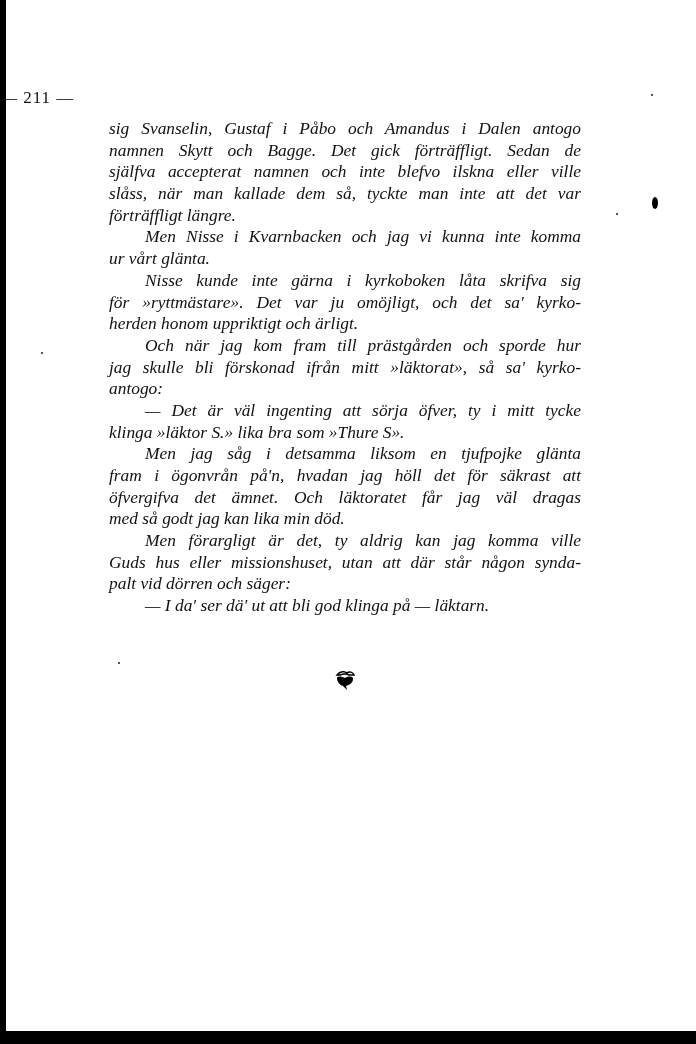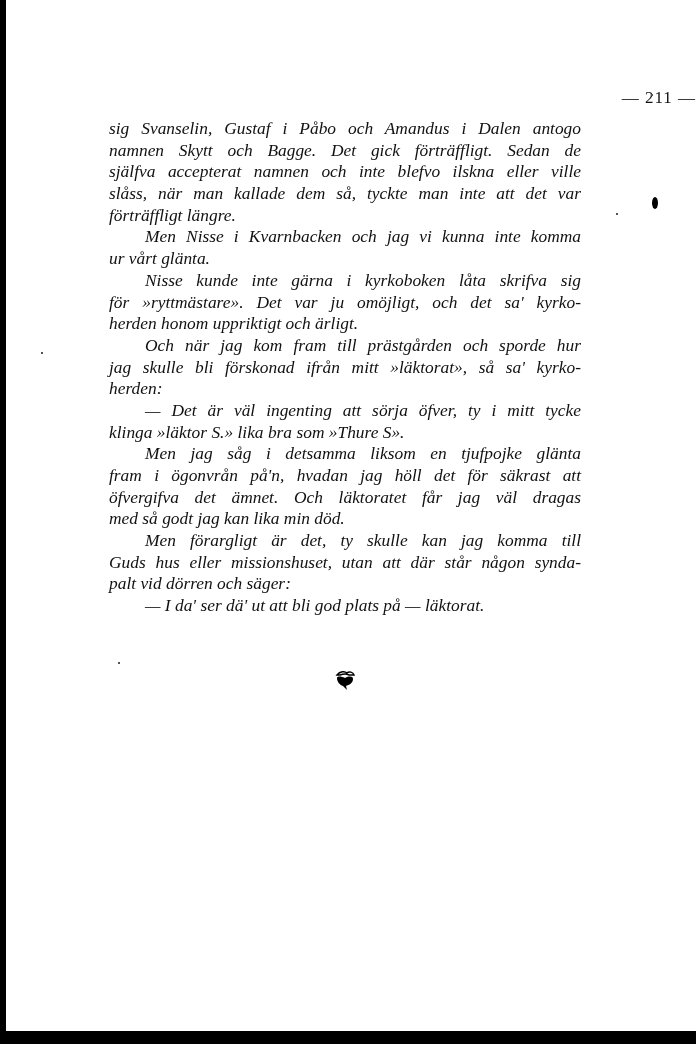--- a/index.html
+++ b/index.html
@@ -9,21 +9,21 @@
       font-family: "DejaVu Serif", "Liberation Serif", serif;
       color: #111;
     }
     .left-edge {
       position: absolute; left: 0; top: 0; width: 6px; height: 1044px; background: #000;
     }
     .bottom-edge {
       position: absolute; left: 0; top: 1031px; width: 696px; height: 13px; background: #000;
     }
     .page-number {
-      position: absolute; top: 88px; left: 0; width: 696px; text-align: right;
+      position: absolute; top: 88px; left: 0; width: 696px; text-align: left;
       font-size: 17px; letter-spacing: 1px;
       font-family: "Liberation Serif", serif;
     }
     .text-block {
       position: absolute; left: 109px; top: 118px; width: 472px;
       font-family: "Liberation Serif", serif;
       font-size: 17.4px; line-height: 21.7px;
       text-align: justify;
     }
     .line {
@@ -53,31 +53,31 @@
     <span class="line">själfva accepterat namnen och inte blefvo ilskna eller ville</span>
     <span class="line">slåss, när man kallade dem så, tyckte man inte att det var</span>
     <span class="line last">förträffligt längre.</span>
     <span class="line indent">Men Nisse i Kvarnbacken och jag vi kunna inte komma</span>
     <span class="line last">ur vårt glänta.</span>
     <span class="line indent">Nisse kunde inte gärna i kyrkoboken låta skrifva sig</span>
     <span class="line">för »ryttmästare». Det var ju omöjligt, och det sa' kyrko-</span>
     <span class="line last">herden honom uppriktigt och ärligt.</span>
     <span class="line indent">Och när jag kom fram till prästgården och sporde hur</span>
     <span class="line">jag skulle bli förskonad ifrån mitt »läktorat», så sa' kyrko-</span>
-    <span class="line last">herden:</span>
+    <span class="line last">antogo:</span>
     <span class="line indent">— Det är väl ingenting att sörja öfver, ty i mitt tycke</span>
     <span class="line last">klinga »läktor S.» lika bra som »Thure S».</span>
     <span class="line indent">Men jag såg i detsamma liksom en tjufpojke glänta</span>
     <span class="line">fram i ögonvrån på'n, hvadan jag höll det för säkrast att</span>
     <span class="line">öfvergifva det ämnet. Och läktoratet får jag väl dragas</span>
     <span class="line last">med så godt jag kan lika min död.</span>
-    <span class="line indent">Men förargligt är det, ty skulle kan jag komma till</span>
+    <span class="line indent">Men förargligt är det, ty aldrig kan jag komma ville</span>
     <span class="line">Guds hus eller missionshuset, utan att där står någon synda-</span>
     <span class="line last">palt vid dörren och säger:</span>
-    <span class="line indent last">— I da' ser dä' ut att bli god plats på — läktorat.</span>
+    <span class="line indent last">— I da' ser dä' ut att bli god klinga på — läktarn.</span>
   </div>
 
 <svg class="ornament" viewBox="0 0 24 22">
   <path d="M4 6 C7 2, 12 2, 14 4 C16 2, 20 3, 21 6 L16 6 C14 5, 10 5, 7 6 Z" fill="none" stroke="#000" stroke-width="1.5"></path>
   <path d="M4 9 C4 7, 8 7, 12 9 C16 7, 20 7, 20 10 C20 14, 16 16, 13 17 L14 21 L10 17 C7 16, 4 13, 4 9 Z" fill="#000"></path>
 </svg>
 
 <div class="mark-right"></div>
 <div class="speck" style="left:651px;top:94px;"></div>
 <div class="speck" style="left:616px;top:213px;"></div>

